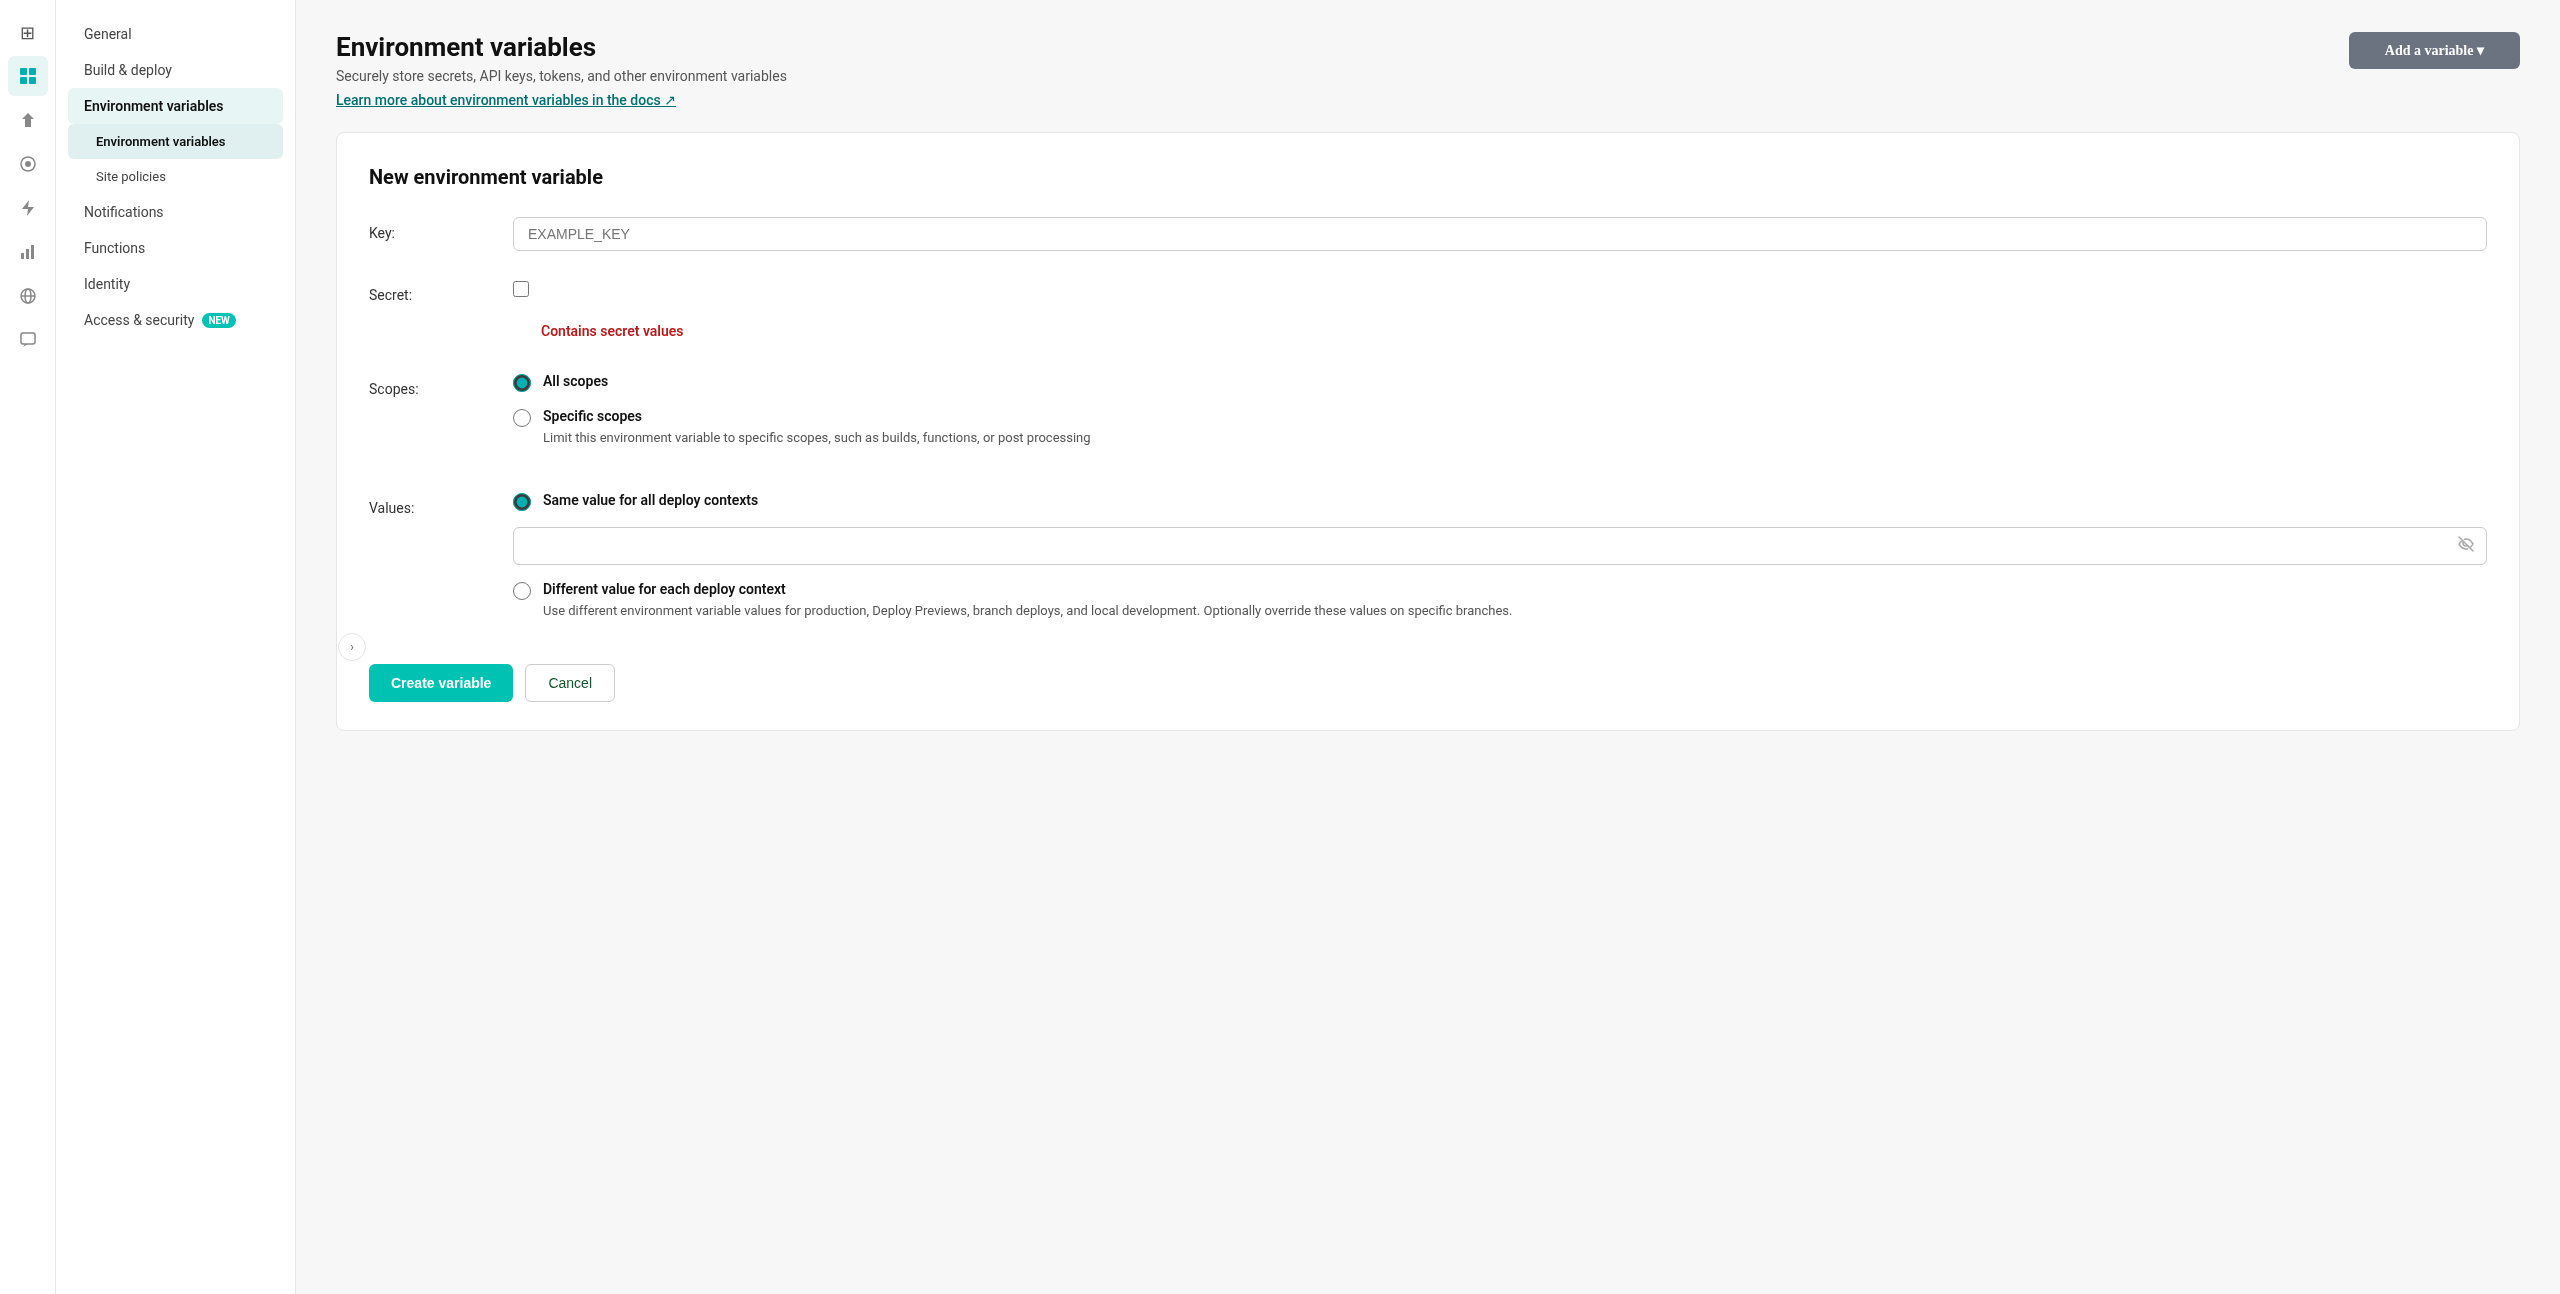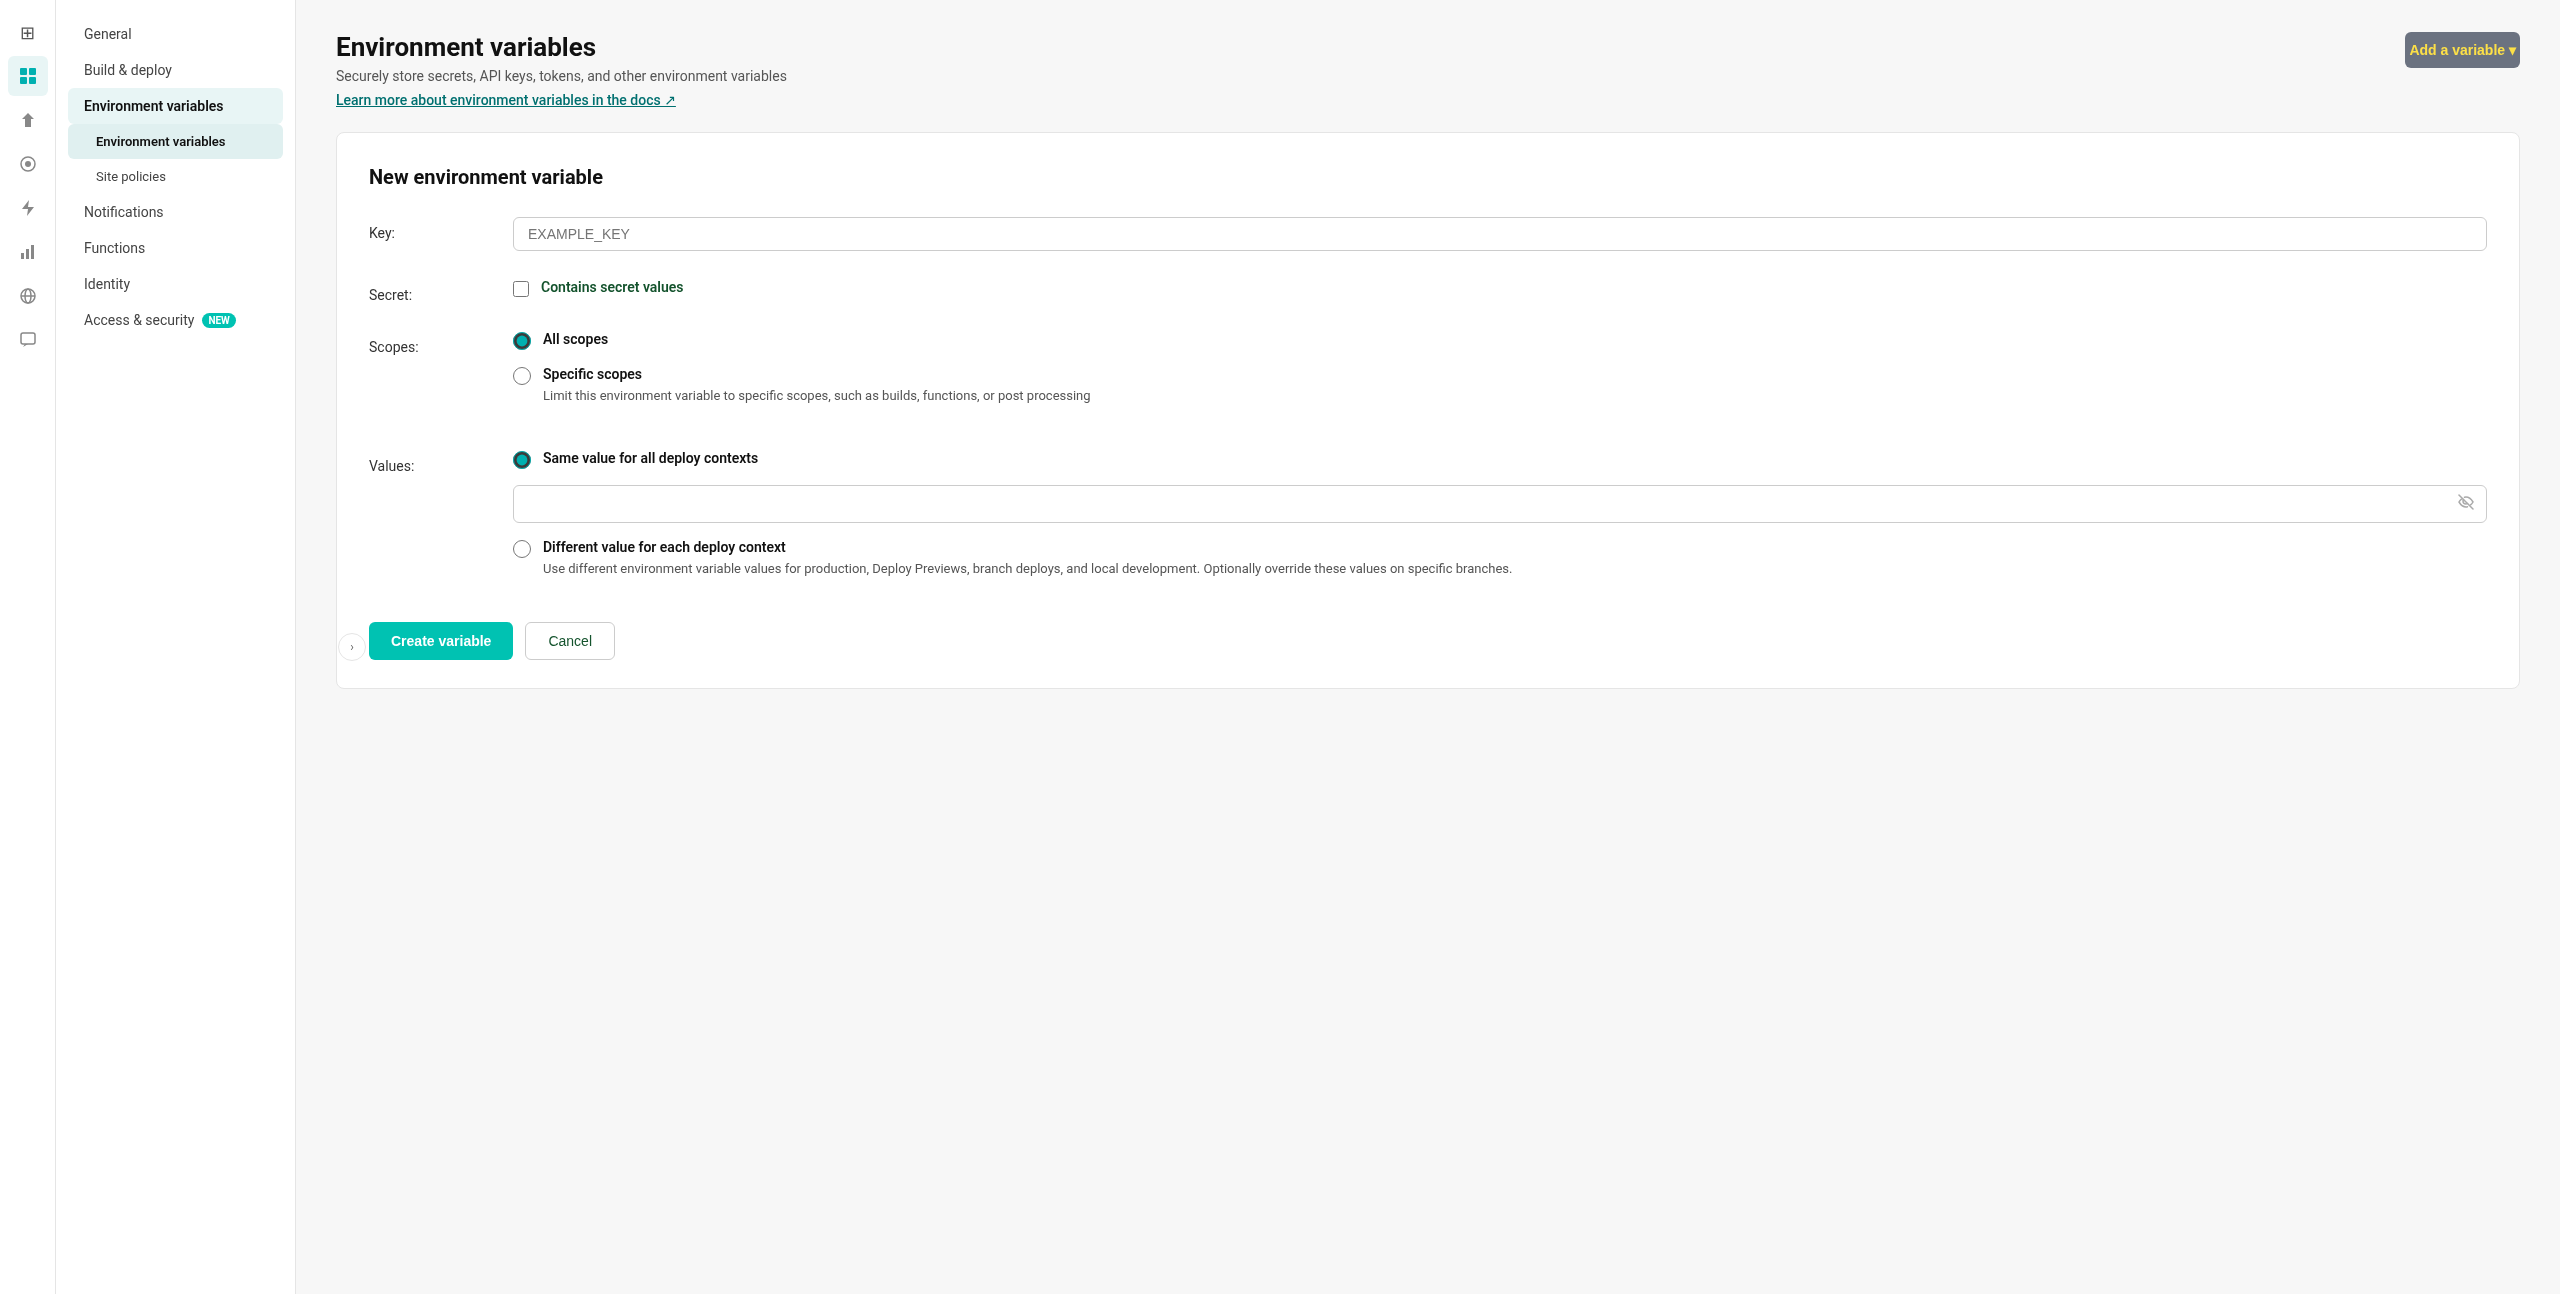--- a/index.html
+++ b/index.html
@@ -137,30 +137,31 @@
       font-weight: 500;
       cursor: pointer;
       display: inline-flex;
       align-items: center;
       gap: 4px;
       text-align: center;
     }
 
     .add-variable-btn {
       background: #6b7280;
-      color: #fde047;
+      color: #ffffff;
       border: none;
-      padding: 10px 4px;
+      padding: 10px 36px;
       border-radius: 6px;
       font-size: 14px;
       font-weight: 600;
       cursor: pointer;
       display: flex;
       align-items: center;
       gap: 8px;
+      font-family: Liberation Serif, serif;
     }
 
     
     .card {
       background: #fff;
       border: 1px solid #e5e5e5;
       border-radius: 8px;
       padding: 32px 32px 28px;
     }
     .card h2 {
@@ -207,21 +208,22 @@
     .checkbox-row input[type="checkbox"] {
       width: 16px;
       height: 16px;
       margin-top: 2px;
       flex-shrink: 0;
       cursor: pointer;
     }
     .checkbox-label {
       font-size: 14px;
       font-weight: 600;
-      color: #14532d;
+      color: #b91c1c;
+      margin-top: 44px;
     }
     .checkbox-desc {
       font-size: 13px;
       color: #555;
       margin-top: 4px;
       line-height: 1.5;
     }
 
     .radio-option {
       display: flex;

